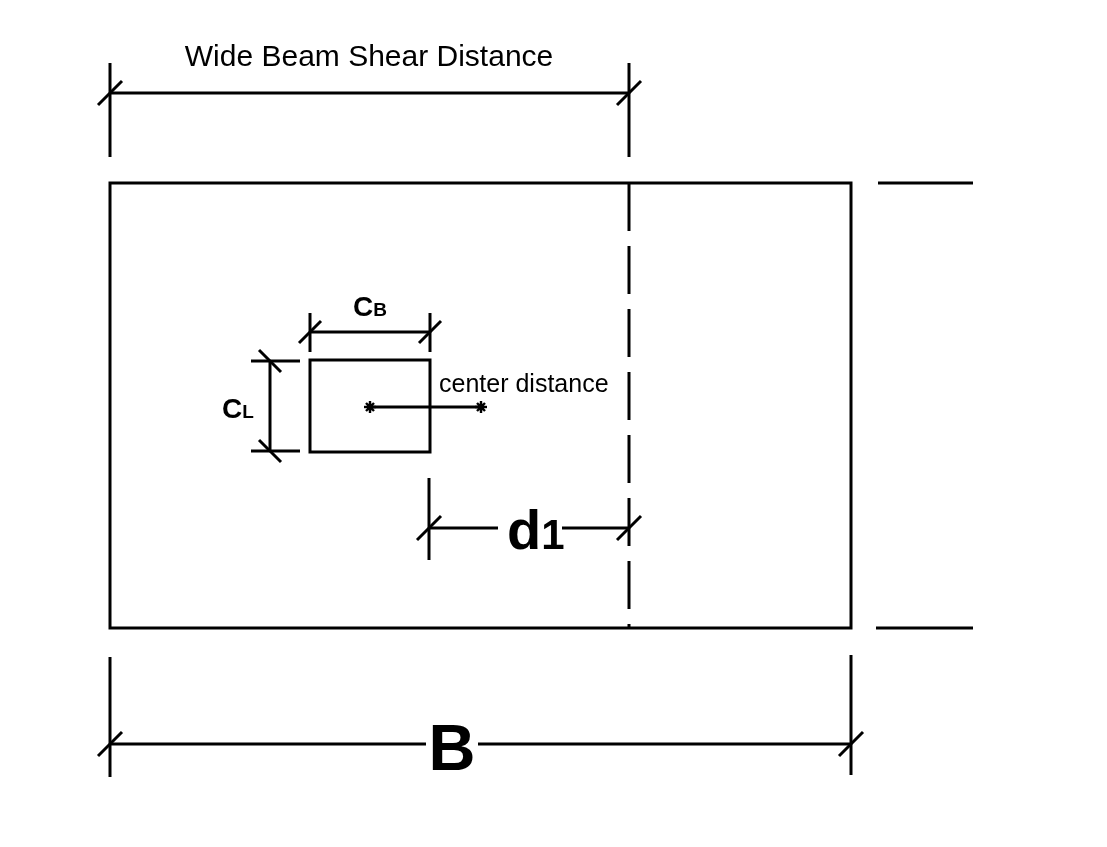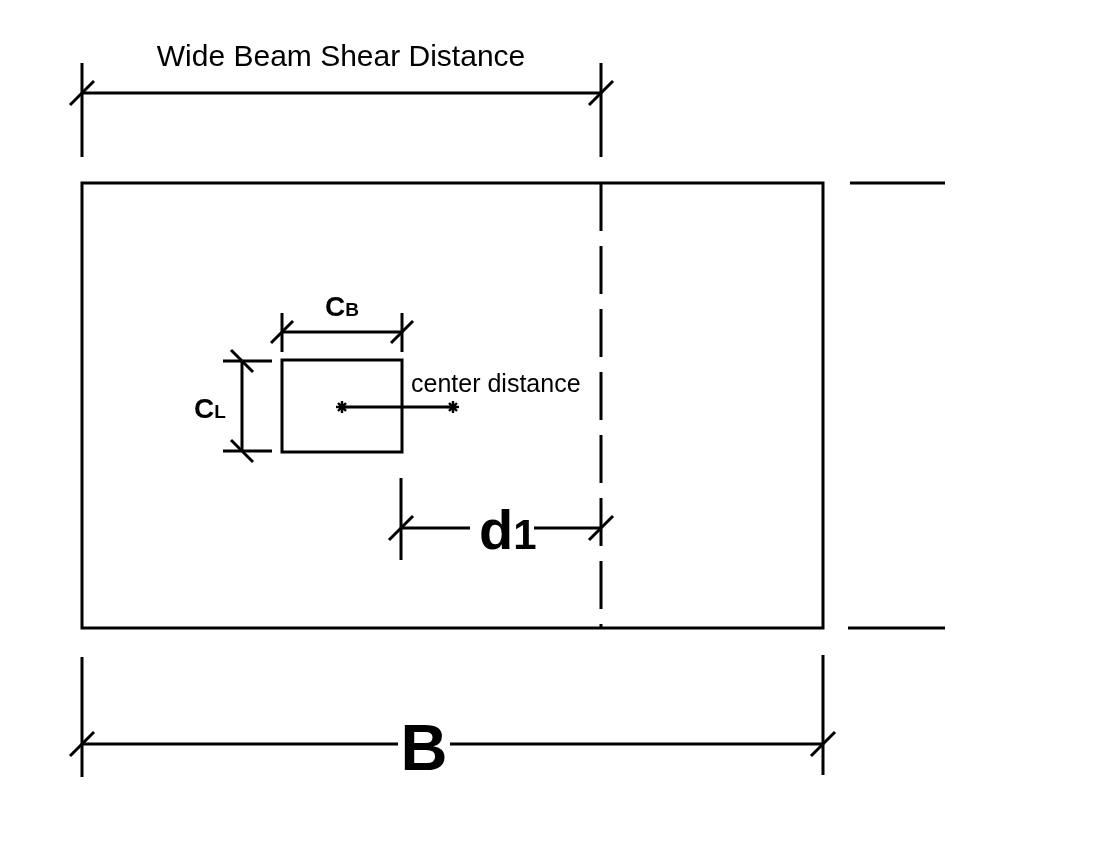--- a/index.html
+++ b/index.html
@@ -4,20 +4,21 @@
 <style>
   :root { --ink: #000000; --paper: #ffffff; }
   * { margin: 0; padding: 0; box-sizing: border-box; }
   html, body { background: var(--paper); }
   .canvas-wrap {
     position: relative;
     width: 945px;
     height: 847px;
     background: var(--paper);
     overflow: hidden;
+    margin-left: 28px;
   }
   svg { display: block; color: var(--ink); }
   .stroke { stroke: currentColor; stroke-width: 3; fill: none; stroke-linecap: butt; }
   .tick { stroke: currentColor; stroke-width: 3; }
   .marker-line { stroke: currentColor; stroke-width: 2.4; }
   .lbl {
     font-family: "Liberation Sans", sans-serif;
     fill: currentColor;
   }
   .lbl-regular { font-weight: 400; }

